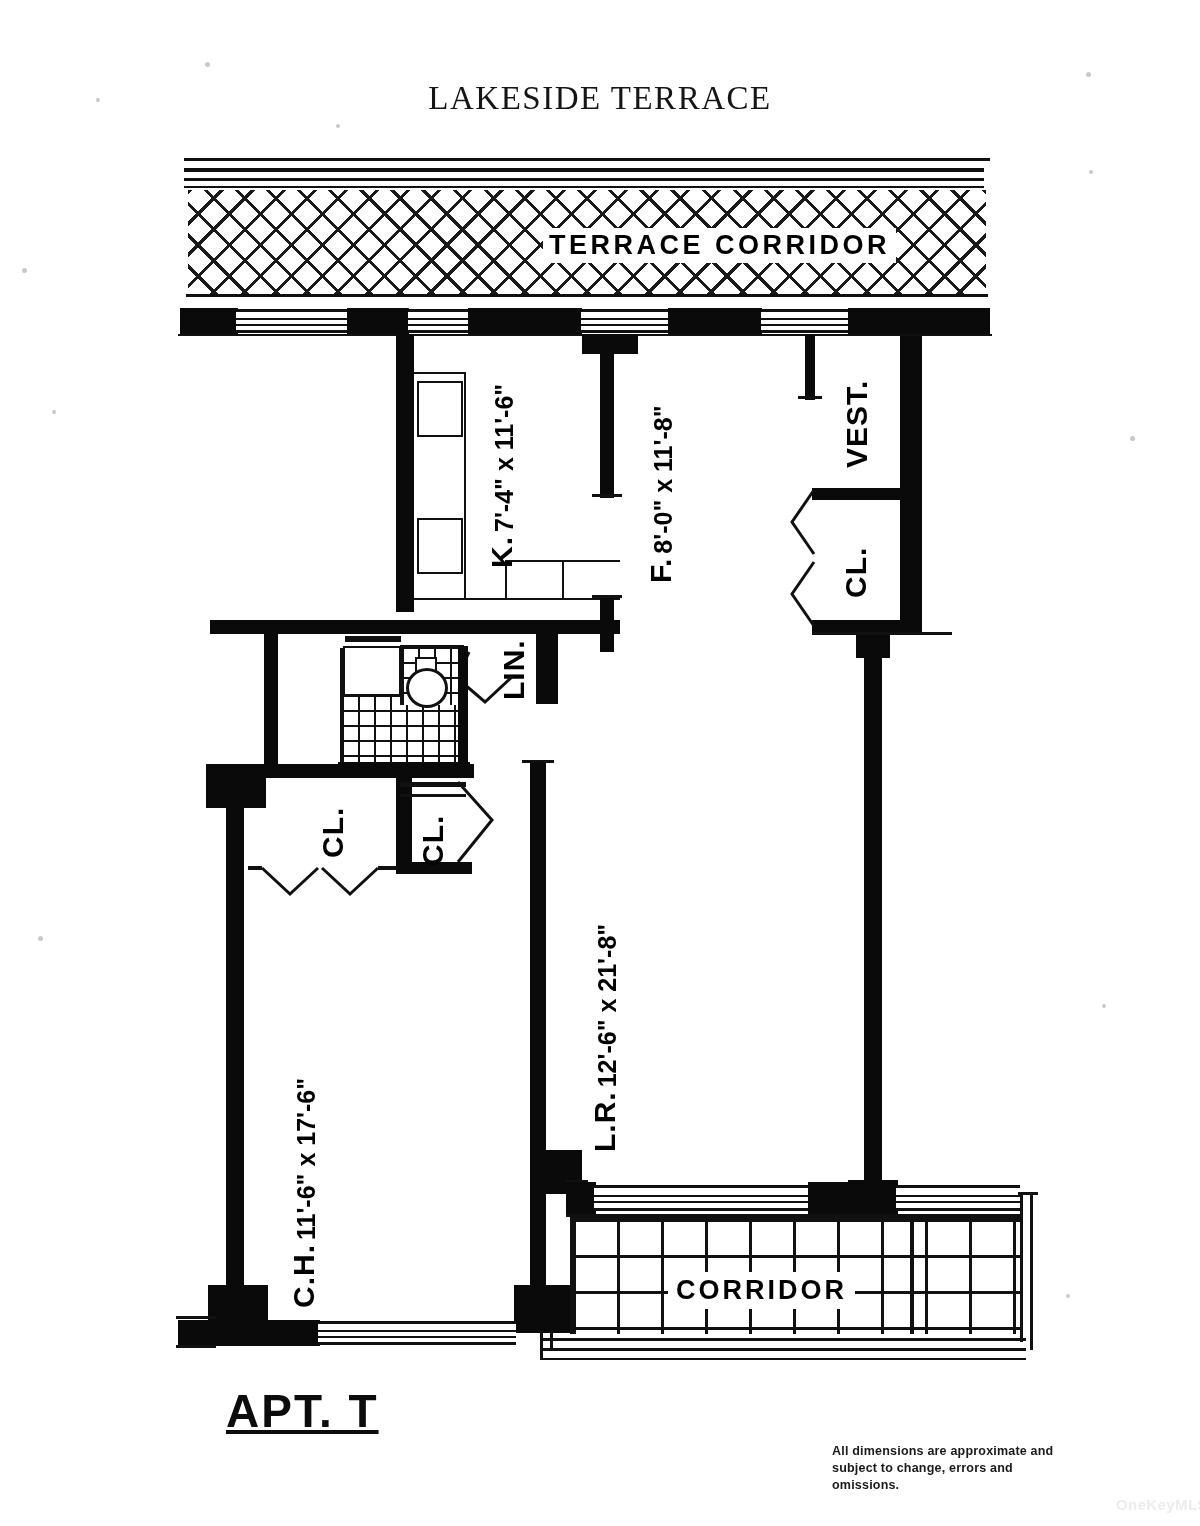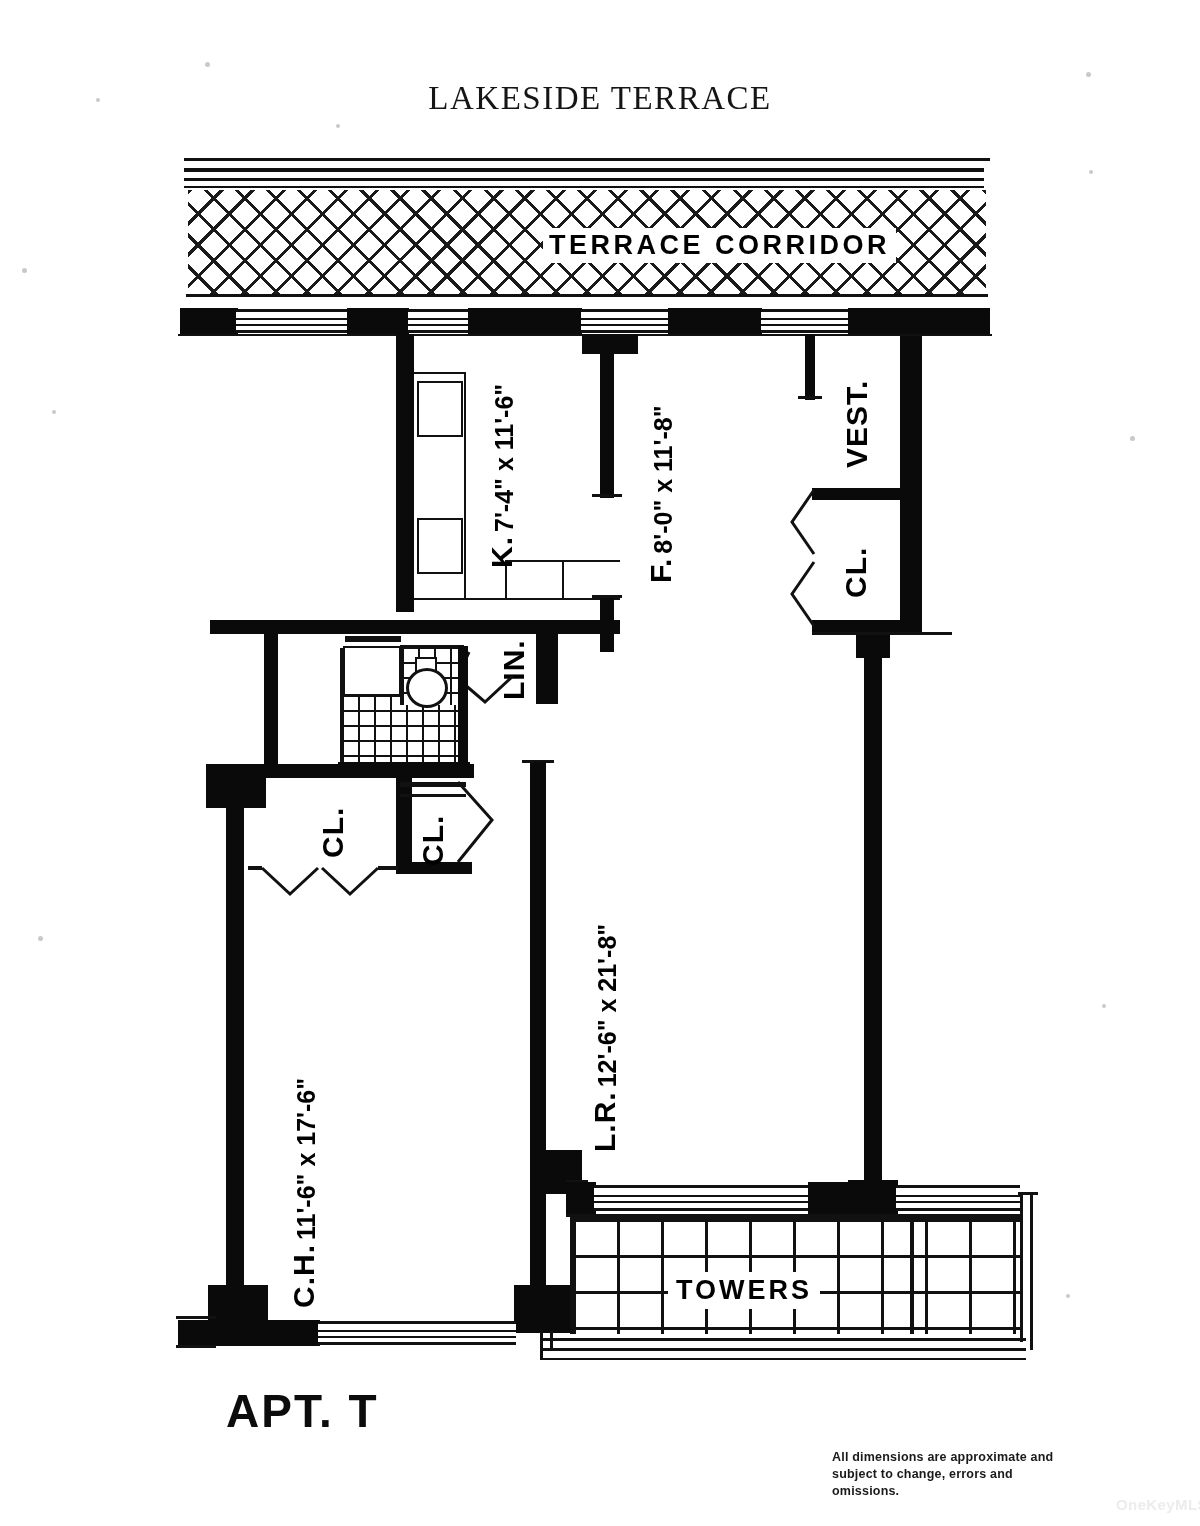--- a/index.html
+++ b/index.html
@@ -125,20 +125,21 @@
   
   .swing { position: absolute; }
 
   
   #apt-label {
     position: absolute;
     font-size: 46px;
     font-weight: 700;
     letter-spacing: 2px;
     color: #0c0c0c;
+    text-decoration: underline;
   }
 
   
   #disclaimer {
     position: absolute;
     font-size: 12.5px;
     line-height: 1.35;
     font-weight: 700;
     letter-spacing: 0.2px;
     color: #1a1a1a;
@@ -305,38 +306,38 @@
   </div>
 
   <div class="wall" style="left:566px; top:1182px; width:30px; height:32px;"></div>
   <div class="window" style="left:594px; top:1185px; width:216px; height:26px;"></div>
   <div class="wall" style="left:808px; top:1182px; width:46px; height:32px;"></div>
   <div class="window" style="left:896px; top:1185px; width:124px; height:26px;"></div>
   <div class="thinline" style="left:566px; top:1214px; width:456px; height:3px;"></div>
 
   <div id="terrace-grid" style="left:570px; top:1216px; width:452px; height:118px;"></div>
   <div class="thinline" style="left:910px; top:1216px; width:4px; height:118px;"></div>
-  <div id="terrace-label" style="left:668px; top:1272px;">TOWERS</div>
+  <div id="terrace-label" style="left:668px; top:1272px;">CORRIDOR</div>
 
   <div class="thinline" style="left:540px; top:1338px; width:486px; height:3px;"></div>
   <div class="thinline" style="left:540px; top:1348px; width:486px; height:3px;"></div>
   <div class="thinline" style="left:540px; top:1358px; width:486px; height:2px;"></div>
   <div class="thinline" style="left:540px; top:1330px; width:3px; height:30px;"></div>
   <div class="thinline" style="left:550px; top:1330px; width:3px; height:20px;"></div>
   <div class="thinline" style="left:1020px; top:1192px; width:3px; height:150px;"></div>
   <div class="thinline" style="left:1030px; top:1192px; width:3px; height:158px;"></div>
   <div class="thinline" style="left:1018px; top:1192px; width:20px; height:3px;"></div>
 
   <div class="thinline" style="left:898px; top:334px; width:94px; height:2px;"></div>
 
 </div>
 
 <div id="apt-label" style="left:226px; top:1384px;">APT. T</div>
 
-<div id="disclaimer" style="left:832px; top:1443px;margin-top:6px;">All dimensions are approximate and subject to change, errors and omissions.</div>
+<div id="disclaimer" style="left:832px; top:1443px;">All dimensions are approximate and subject to change, errors and omissions.</div>
 
 <div id="watermark" style="left:1116px; top:1496px;">OneKeyMLS</div>
 
 <div class="speck" style="left:96px; top:98px; width:4px; height:4px;"></div>
 <div class="speck" style="left:205px; top:62px; width:5px; height:5px;"></div>
 <div class="speck" style="left:1086px; top:72px; width:5px; height:5px;"></div>
 <div class="speck" style="left:1089px; top:170px; width:4px; height:4px;"></div>
 <div class="speck" style="left:22px; top:268px; width:5px; height:5px;"></div>
 <div class="speck" style="left:52px; top:410px; width:4px; height:4px;"></div>
 <div class="speck" style="left:1130px; top:436px; width:5px; height:5px;"></div>

